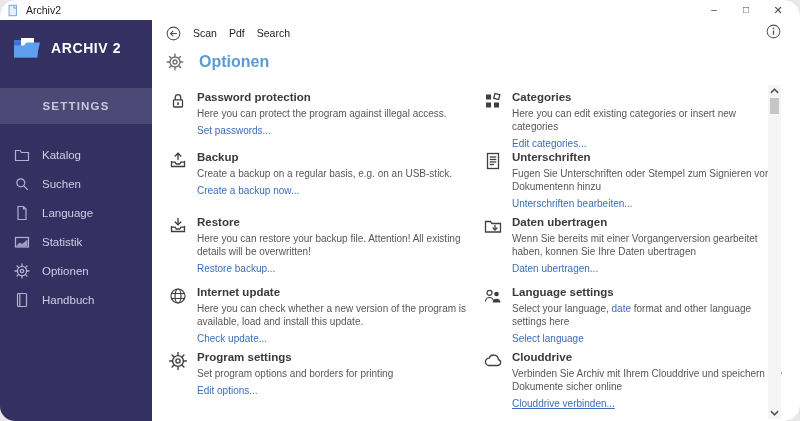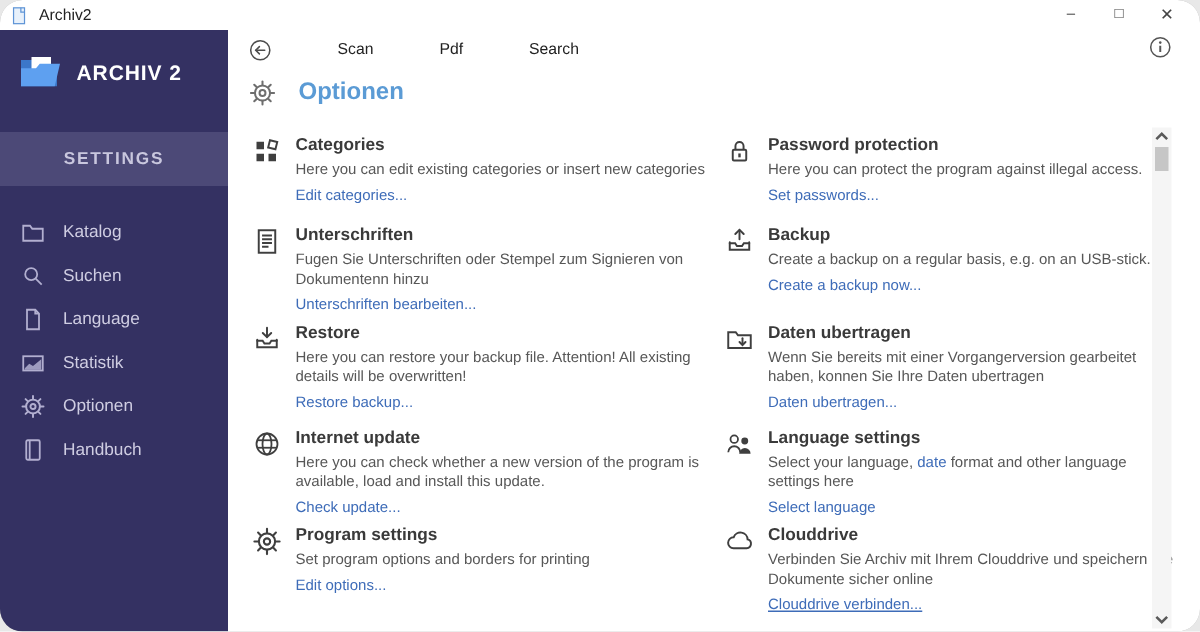--- a/index.html
+++ b/index.html
@@ -45,21 +45,21 @@
   .nav-item {
     display: flex; align-items: center; height: 29px; padding-left: 14px;
     color: #cfcde2; font-size: 11.5px; cursor: pointer;
   }
   .nav-item .nav-ico { width: 16px; height: 16px; margin-right: 12px; color: #b2afd0; display: inline-flex; }
 
   
   .main { position: absolute; left: 152px; top: 20px; right: 0; bottom: 0; background: #fff; }
   .menubar { position: absolute; top: 0; left: 14px; height: 26px; display: flex; align-items: center; gap: 12px; }
   .menu-ico-btn { width: 15px; height: 15px; display: inline-flex; color: #4d4d4d; cursor: pointer; }
-  .menu-item { font-size: 10.5px; color: #222; cursor: pointer; margin-left: 32px; }
+  .menu-item { font-size: 10.5px; color: #222; cursor: pointer; }
   .info-btn { position: absolute; top: 4px; right: 19px; width: 15px; height: 15px; color: #555; cursor: pointer; display: inline-flex; }
 
   .page-header { position: absolute; top: 33px; left: 14px; display: flex; align-items: center; }
   .page-gear { width: 18px; height: 18px; color: #6e6e6e; display: inline-flex; }
   .page-title { margin-left: 15px; font-size: 16px; font-weight: bold; color: #5b9bd5; }
 
   
   .options-grid {
     position: absolute; left: 16px; top: 70px;
     display: grid; grid-template-columns: 315px 300px;
@@ -225,79 +225,79 @@
             <line x1="14.38" y1="5.62" x2="16.1" y2="3.9"></line>
           </svg>
       </span>
       <span class="page-title">Optionen</span>
     </div>
 
     <div class="options-grid">
 
       <div class="opt-item">
         <span class="opt-icon">
+          <svg viewBox="0 0 20 20" fill="none" stroke="currentColor" stroke-width="1.3">
+              <rect x="5.5" y="8.8" width="9" height="7.2" rx="0.8"></rect>
+              <path d="M7.3 8.8 V6.3 a2.7 2.7 0 0 1 5.4 0 V8.8"></path>
+              <rect x="9.2" y="11.3" width="1.6" height="2.6" fill="currentColor" stroke="none"></rect>
+            </svg>
+        </span>
+        <div class="opt-text">
+          <div class="opt-title">Password protection</div>
+          <div class="opt-desc">Here you can protect the program against illegal access.</div>
+          <a class="opt-link">Set passwords...</a>
+        </div>
+      </div>
+
+      <div class="opt-item">
+        <span class="opt-icon">
           <svg viewBox="0 0 20 20">
               <rect x="3" y="3.5" width="5" height="5" fill="currentColor"></rect>
               <rect x="3" y="11.5" width="5" height="5" fill="currentColor"></rect>
               <rect x="11" y="11.5" width="5" height="5" fill="currentColor"></rect>
               <rect x="11.3" y="3" width="5" height="5" fill="none" stroke="currentColor" stroke-width="1.3" transform="rotate(14 13.8 5.5)"></rect>
             </svg>
         </span>
         <div class="opt-text">
           <div class="opt-title">Categories</div>
           <div class="opt-desc">Here you can edit existing categories or insert new categories</div>
           <a class="opt-link">Edit categories...</a>
         </div>
       </div>
 
       <div class="opt-item">
         <span class="opt-icon">
-          <svg viewBox="0 0 20 20" fill="none" stroke="currentColor" stroke-width="1.3">
-              <rect x="5.5" y="8.8" width="9" height="7.2" rx="0.8"></rect>
-              <path d="M7.3 8.8 V6.3 a2.7 2.7 0 0 1 5.4 0 V8.8"></path>
-              <rect x="9.2" y="11.3" width="1.6" height="2.6" fill="currentColor" stroke="none"></rect>
-            </svg>
-        </span>
-        <div class="opt-text">
-          <div class="opt-title">Password protection</div>
-          <div class="opt-desc">Here you can protect the program against illegal access.</div>
-          <a class="opt-link">Set passwords...</a>
+          <svg viewBox="0 0 20 20" fill="none" stroke="currentColor" stroke-width="1.3" stroke-linecap="round">
+              <line x1="10" y1="8.5" x2="10" y2="2.5"></line>
+              <polyline points="7.2,5 10,2.2 12.8,5"></polyline>
+              <path d="M3.5 10.5 v5 h13 v-5"></path>
+              <path d="M3.5 11.2 h3.6 l1.2 1.8 h3.4 l1.2 -1.8 h3.6"></path>
+            </svg>
+        </span>
+        <div class="opt-text">
+          <div class="opt-title">Backup</div>
+          <div class="opt-desc">Create a backup on a regular basis, e.g. on an USB-stick.</div>
+          <a class="opt-link">Create a backup now...</a>
         </div>
       </div>
 
       <div class="opt-item">
         <span class="opt-icon">
           <svg viewBox="0 0 20 20" fill="none" stroke="currentColor" stroke-width="1.3">
               <rect x="4.5" y="2.5" width="11" height="15"></rect>
               <line x1="6.7" y1="6" x2="13.3" y2="6"></line>
               <line x1="6.7" y1="8.5" x2="13.3" y2="8.5"></line>
               <line x1="6.7" y1="11" x2="13.3" y2="11"></line>
               <line x1="6.7" y1="13.5" x2="11" y2="13.5"></line>
             </svg>
         </span>
         <div class="opt-text">
           <div class="opt-title">Unterschriften</div>
           <div class="opt-desc">Fugen Sie Unterschriften oder Stempel zum Signieren von Dokumentenn hinzu</div>
           <a class="opt-link">Unterschriften bearbeiten...</a>
-        </div>
-      </div>
-
-      <div class="opt-item">
-        <span class="opt-icon">
-          <svg viewBox="0 0 20 20" fill="none" stroke="currentColor" stroke-width="1.3" stroke-linecap="round">
-              <line x1="10" y1="8.5" x2="10" y2="2.5"></line>
-              <polyline points="7.2,5 10,2.2 12.8,5"></polyline>
-              <path d="M3.5 10.5 v5 h13 v-5"></path>
-              <path d="M3.5 11.2 h3.6 l1.2 1.8 h3.4 l1.2 -1.8 h3.6"></path>
-            </svg>
-        </span>
-        <div class="opt-text">
-          <div class="opt-title">Backup</div>
-          <div class="opt-desc">Create a backup on a regular basis, e.g. on an USB-stick.</div>
-          <a class="opt-link">Create a backup now...</a>
         </div>
       </div>
 
       <div class="opt-item">
         <span class="opt-icon">
           <svg viewBox="0 0 20 20" fill="none" stroke="currentColor" stroke-width="1.3" stroke-linecap="round">
               <line x1="10" y1="2.5" x2="10" y2="8.5"></line>
               <polyline points="7.2,6 10,8.8 12.8,6"></polyline>
               <path d="M3.5 10.5 v5 h13 v-5"></path>
               <path d="M3.5 11.2 h3.6 l1.2 1.8 h3.4 l1.2 -1.8 h3.6"></path>

